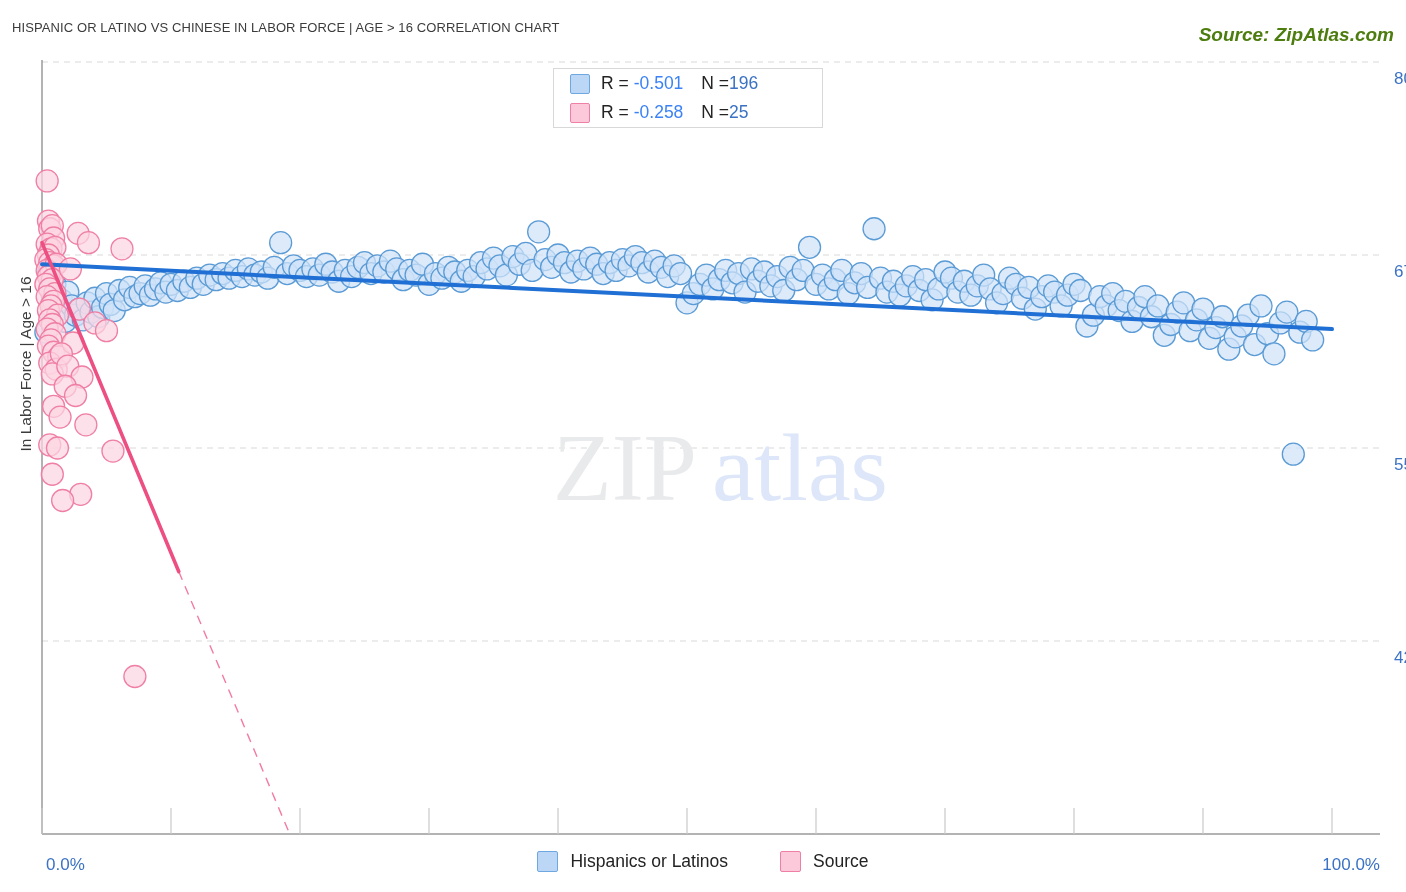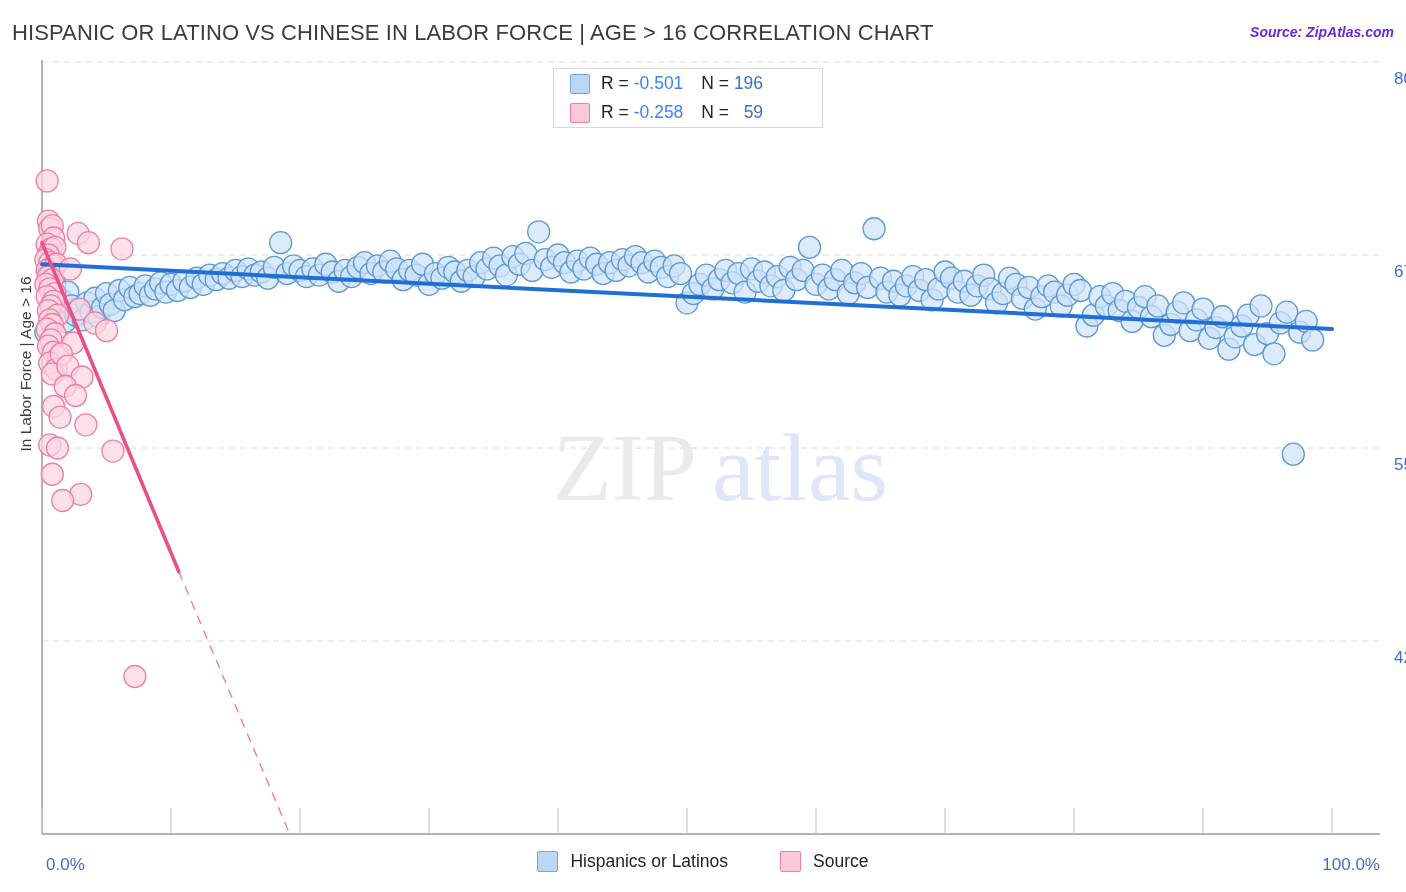--- a/index.html
+++ b/index.html
@@ -15,33 +15,33 @@
     position: relative;
   }
   #chart-root {
     position: absolute;
     inset: 0;
   }
   .title {
     position: absolute;
     left: 12px;
     top: 20px;
-    font-size: 22px;
+    font-size: 13px;
     color: #3c3c3c;
     letter-spacing: 0.1px;
     white-space: nowrap;
   }
   .source {
     position: absolute;
     right: 12px;
     top: 24px;
-    font-size: 14px;
+    font-size: 19px;
     font-style: italic;
     font-weight: bold;
-    color: #6d28d9;
+    color: #4d7c0f;
     white-space: nowrap;
   }
   .ylabel {
     position: absolute;
     left: -104px;
     top: 355px;
     width: 260px;
     text-align: center;
     transform: rotate(-90deg);
     font-size: 15.5px;
@@ -91,21 +91,21 @@
     height: 20px;
     border-radius: 2px;
     box-sizing: border-box;
     margin-right: 11px;
   }
   .sw.blue { background: #bcd6f5; border: 1px solid #6fa8e0; }
   .sw.pink { background: #fbc9d9; border: 1px solid #ef7fa4; }
   .lv { color: #3b82f6; }
   .lg-label { margin-right: 5px; }
   .lg-n { margin-left: 18px; }
-  .lg-nv { color: #3b72c4; display:inline-block; min-width: 34px; text-align: right;}
+  .lg-nv { color: #3b72c4; display:inline-block; min-width: 34px; }
   .bottom-legend {
     position: absolute;
     left: 0;
     top: 851px;
     width: 1406px;
     display: flex;
     justify-content: center;
     align-items: flex-end;
     gap: 52px;
     font-size: 17.5px;
@@ -431,21 +431,21 @@
       <span class="lg-label">R =</span>
       <span class="lv">-0.501</span>
       <span class="lg-n">N =</span>
       <span class="lg-nv">196</span>
     </div>
     <div class="legend-row">
       <span class="sw pink"></span>
       <span class="lg-label">R =</span>
       <span class="lv">-0.258</span>
       <span class="lg-n">N =</span>
-      <span class="lg-nv">59</span>
+      <span class="lg-nv">25</span>
     </div>
   </div>
 
   <div class="bottom-legend">
     <div class="bl-item">
       <span class="sw blue"></span>
       <span>Hispanics or Latinos</span>
     </div>
     <div class="bl-item">
       <span class="sw pink"></span>

